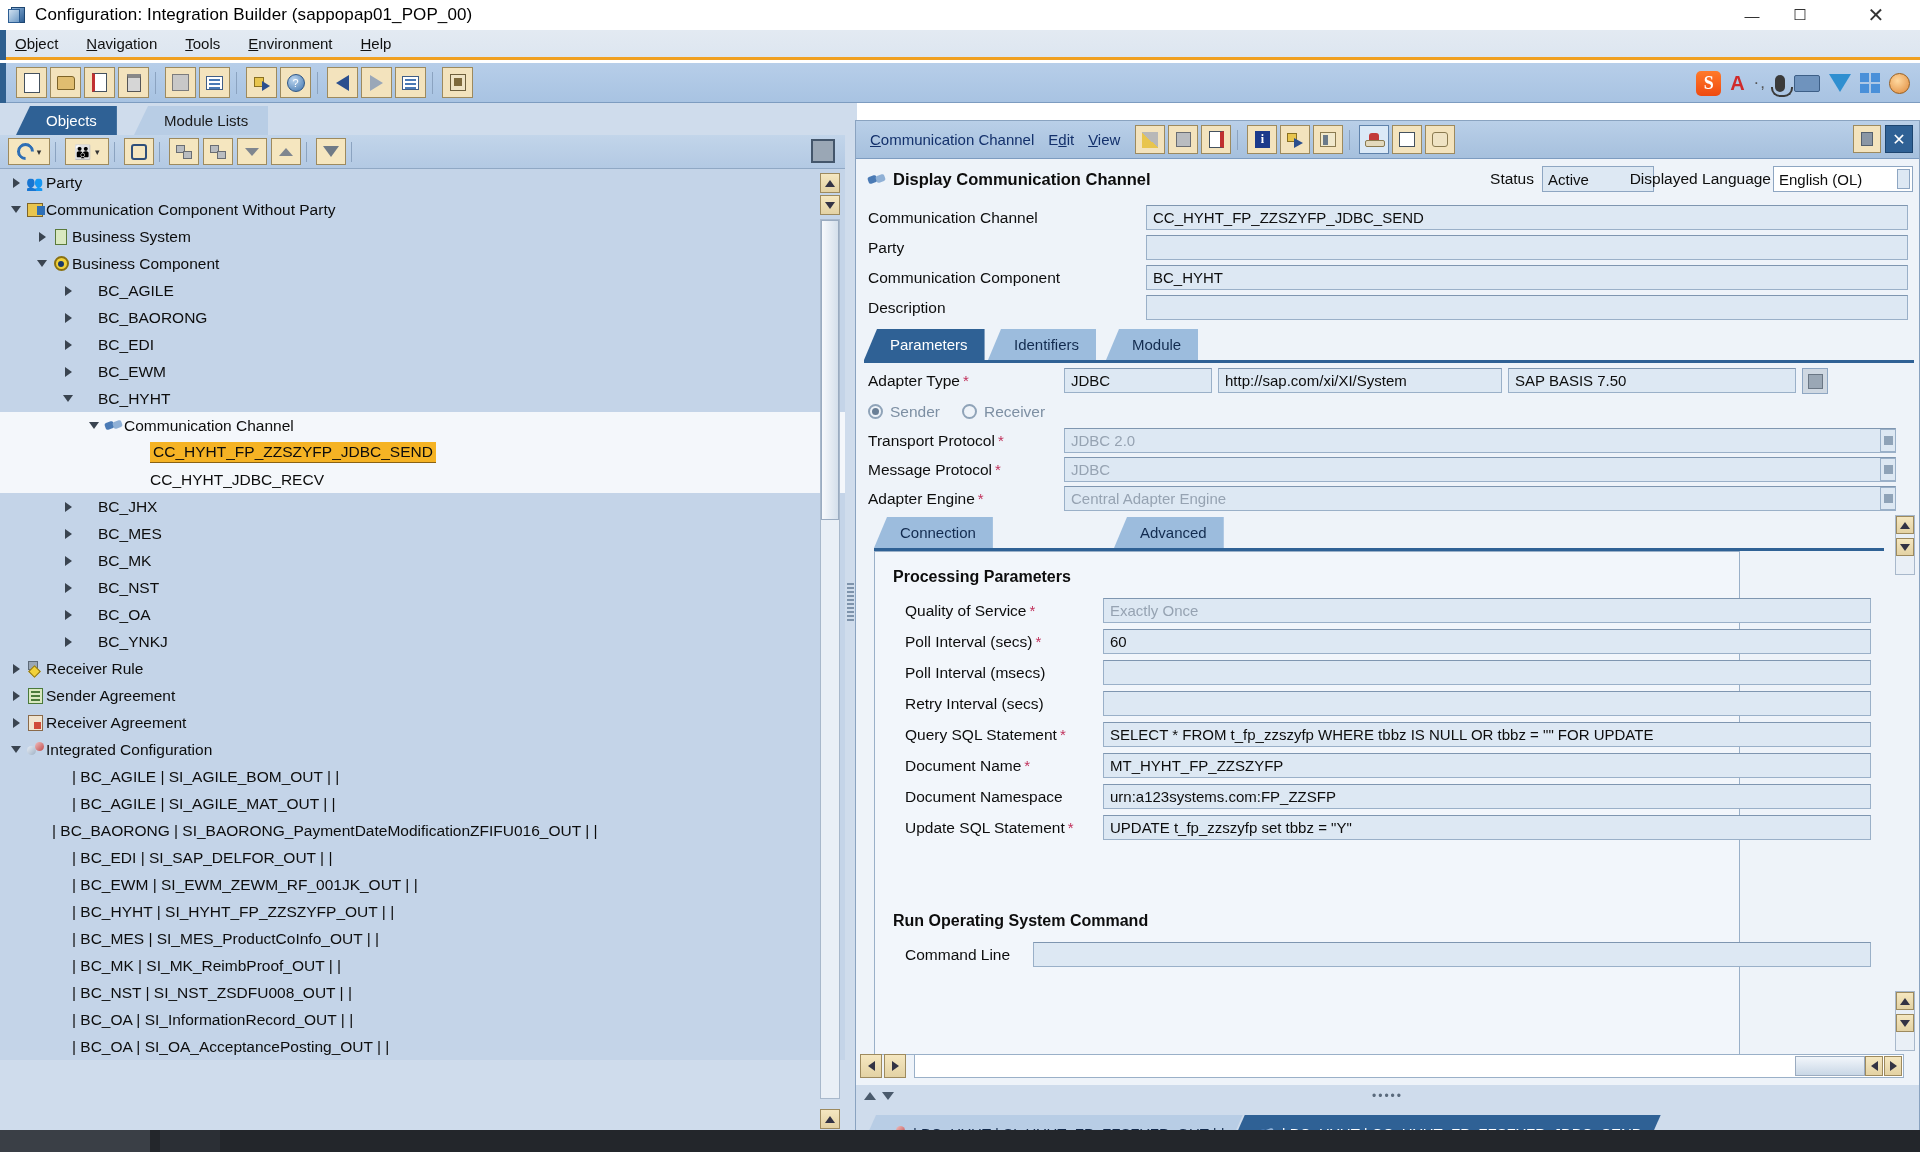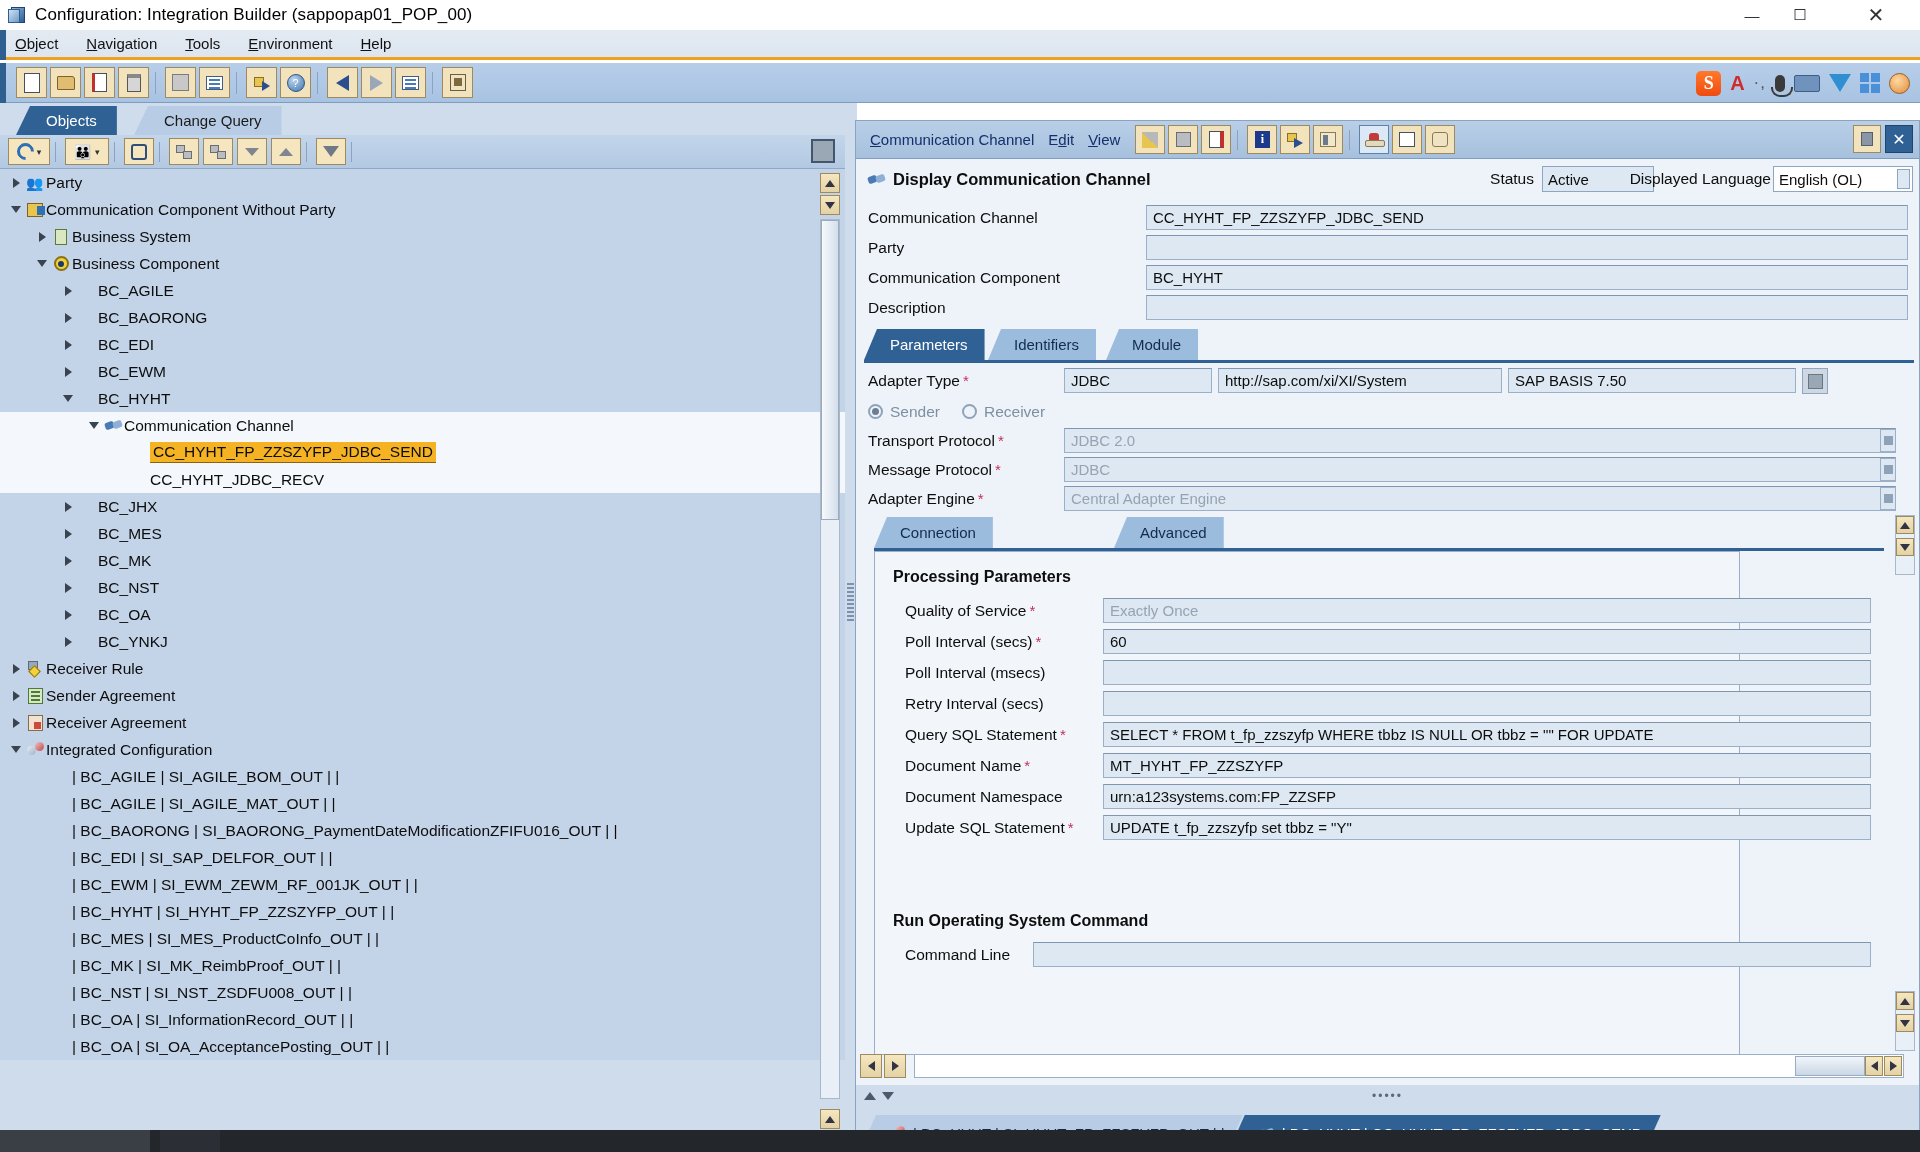--- a/index.html
+++ b/index.html
@@ -623,21 +623,21 @@
   </div>
 </div>
 
 <div class="leftpanel">
 
   <div class="tabrow">
     <div class="tab active">
       <span>Objects</span>
     </div>
     <div class="tab inactive">
-      <span>Change Query</span>
+      <span>Module Lists</span>
     </div>
   </div>
 
   <div class="tree-toolbar">
     <div class="ttb-btn" style="margin-left:8px;width:42px;">
       <span class="refresh-glyph"></span>
       <span style="font-size:9px;color:#333;margin-left:3px;">▾</span>
     </div>
     <div class="ttb-sep"></div>
     <div class="ttb-btn" style="width:44px;">
@@ -802,21 +802,21 @@
         <div class="tnode alt" style="padding-left: 34px;">
           <span class="tw"></span>
           <span class="ticon"></span>
           <span class="tlabel">| BC_AGILE | SI_AGILE_BOM_OUT | |</span>
         </div>
         <div class="tnode alt" style="padding-left: 34px;">
           <span class="tw"></span>
           <span class="ticon"></span>
           <span class="tlabel">| BC_AGILE | SI_AGILE_MAT_OUT | |</span>
         </div>
-        <div class="tnode alt" style="padding-left: 34px;">
+        <div class="tnode alt" style="padding-left: 14px;">
           <span class="tw"></span>
           <span class="ticon"></span>
           <span class="tlabel">| BC_BAORONG | SI_BAORONG_PaymentDateModificationZFIFU016_OUT | |</span>
         </div>
         <div class="tnode alt" style="padding-left: 34px;">
           <span class="tw"></span>
           <span class="ticon"></span>
           <span class="tlabel">| BC_EDI | SI_SAP_DELFOR_OUT | |</span>
         </div>
         <div class="tnode alt" style="padding-left: 34px;">

